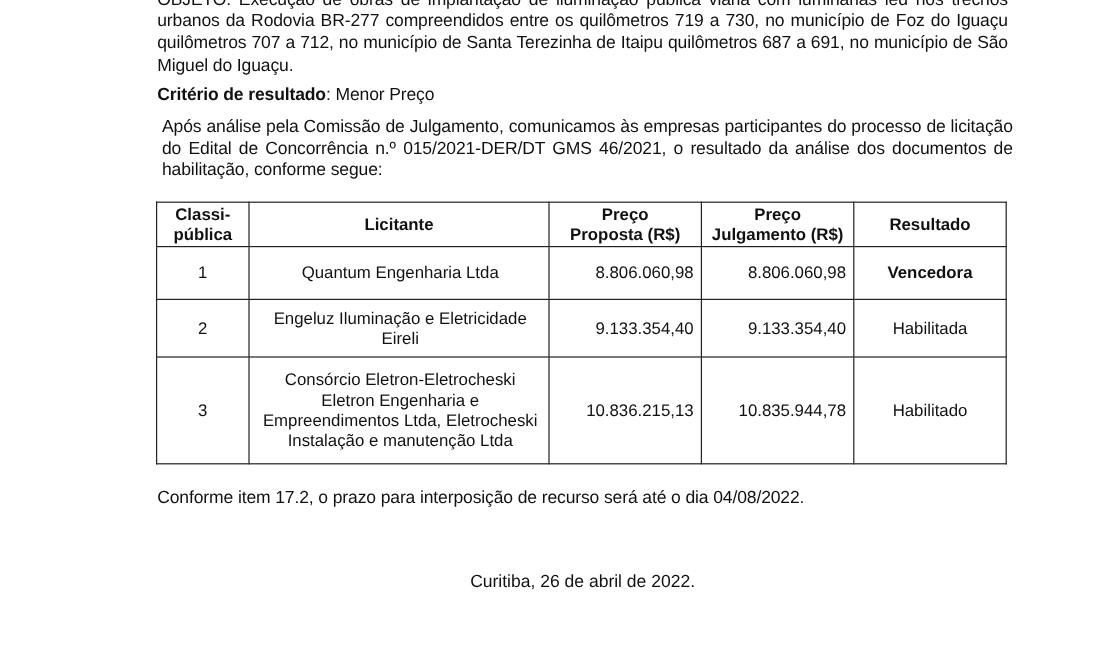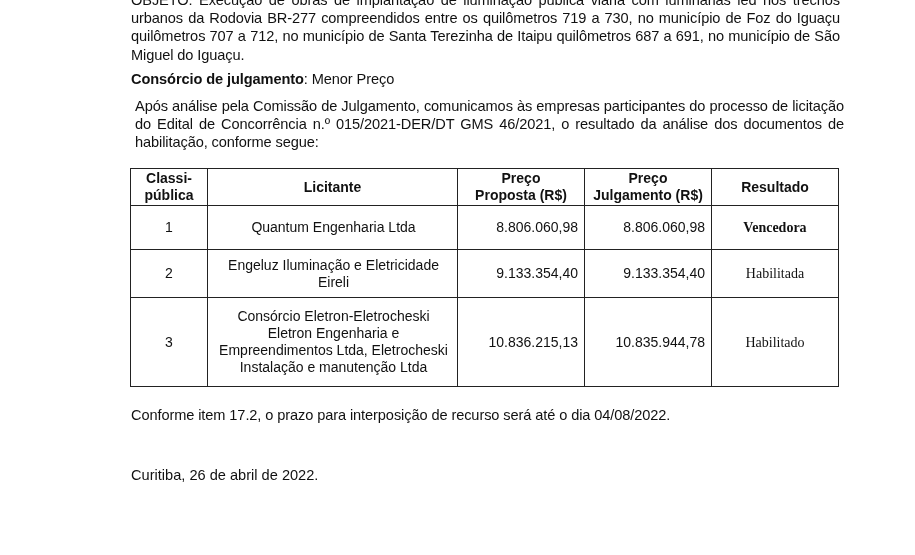--- a/index.html
+++ b/index.html
@@ -63,21 +63,21 @@
       line-height: 17px;
     }
     table.result th {
       font-weight: bold;
       text-align: center;
       height: 36px;
     }
     table.result td.num { text-align: center; }
     table.result td.lic { text-align: center; padding-left: 8px; }
     table.result td.price { text-align: right; }
-    table.result td.res { text-align: center; font-family: Liberation Serif, serif; }
+    table.result td.res { text-align: center; }
     table.result td.res.win { font-weight: bold; }
 
     .c1 { width: 64px; }
     .c2 { width: 237px; }
     .c3 { width: 114px; }
     .c4 { width: 114px; }
     .c5 { width: 114px; }
 
     tr.r1 td { height: 43px; }
     tr.r2 td { height: 47px; }
@@ -85,31 +85,32 @@
 
     .para.prazo {
       position: absolute;
       left: 131px;
       top: 406px;
       width: 709px;
     }
     .signature {
       position: absolute;
       left: 131px;
-      top: 466px;
+      top: 476px;
       width: 709px;
+      text-align: center;
       line-height: 18px;
     }
   </style>
 </head>
 <body>
 
 <div class="page">
   <p class="para objeto">OBJETO: Execução de obras de implantação de iluminação pública viária com luminárias led nos trechos urbanos da Rodovia BR-277 compreendidos entre os quilômetros 719 a 730, no município de Foz do Iguaçu quilômetros 707 a 712, no município de Santa Terezinha de Itaipu quilômetros 687 a 691, no município de São Miguel do Iguaçu.</p>
-  <p class="para criterio"><span class="bold">Consórcio de julgamento</span><span>: Menor Preço</span></p>
+  <p class="para criterio"><span class="bold">Critério de resultado</span><span>: Menor Preço</span></p>
   <p class="para apos">Após análise pela Comissão de Julgamento, comunicamos às empresas participantes do processo de licitação do Edital de Concorrência n.º 015/2021-DER/DT GMS 46/2021, o resultado da análise dos documentos de habilitação, conforme segue:</p>
 </div>
 
 <table class="result">
   <thead>
     <tr>
       <th class="c1">
         <span>Classi-</span><br>
         <span>pública</span>
       </th>

